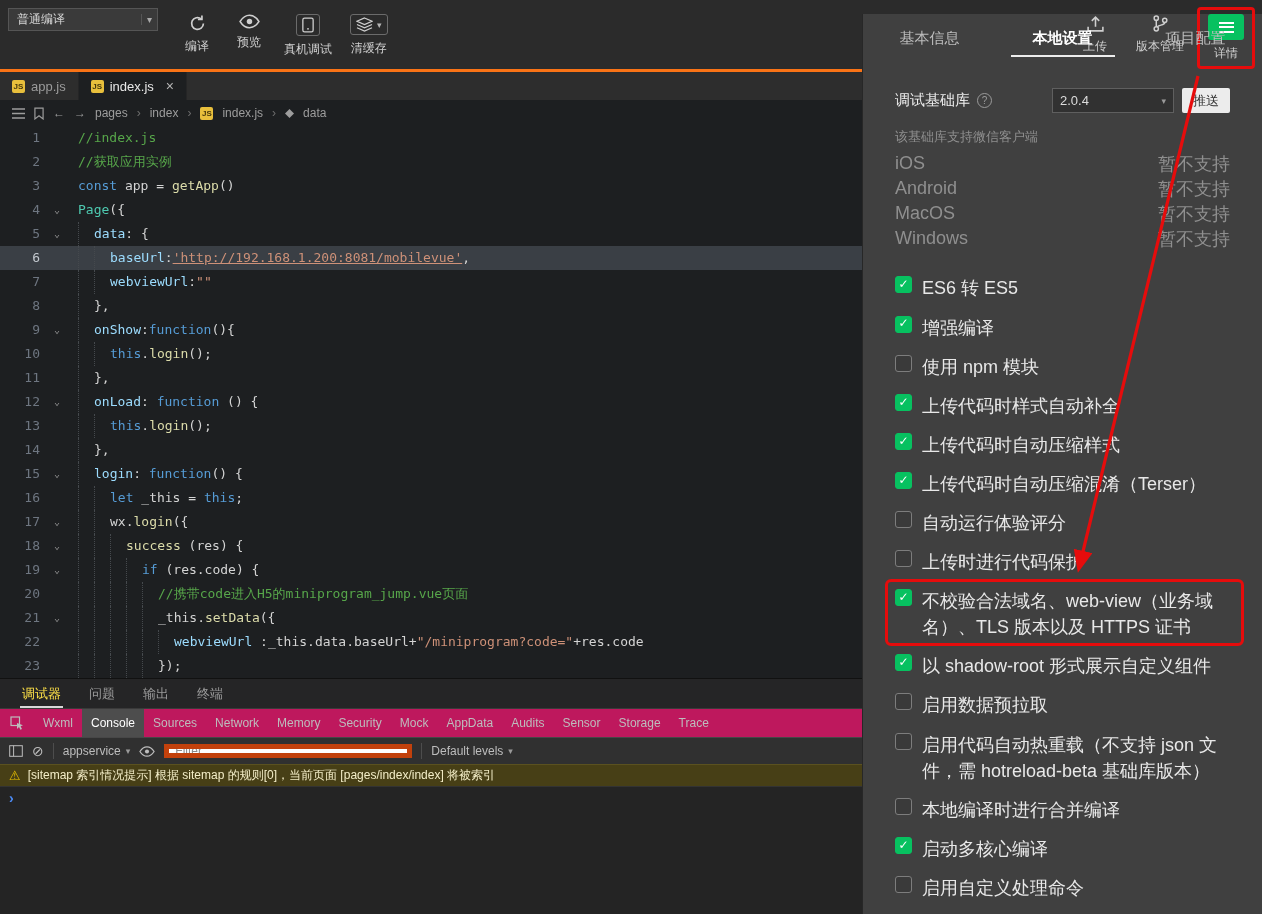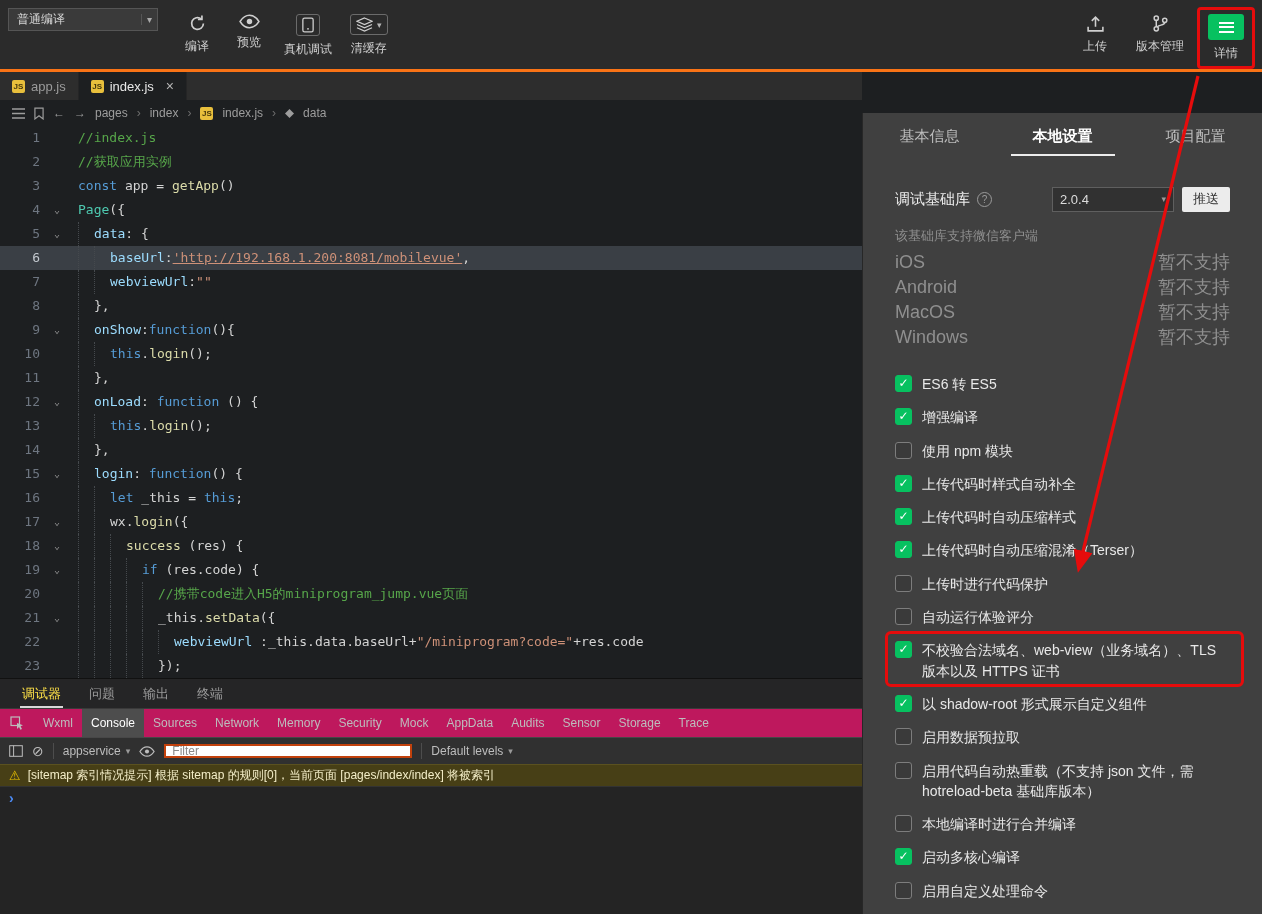--- a/index.html
+++ b/index.html
@@ -75,21 +75,21 @@
   .pn-tab.active::after { content:""; position:absolute; left:10px; right:10px; bottom:0; height:2px; background:#d8d8d8; }
   .dbg-row2 { height:28px; flex:0 0 28px; display:flex; align-items:stretch; background:#be185d; font-size:12px; color:#bdbdbd; }
   .dt-inspect { display:flex; align-items:center; padding:0 10px; cursor:pointer; }
   .dt-tab { display:flex; align-items:center; padding:0 9px; cursor:pointer; white-space:nowrap; }
   .dt-tab.active { background:#4d4d4d; color:#fff; }
   .console-toolbar { height:27px; flex:0 0 27px; display:flex; align-items:center; gap:9px;
                      background:#303030; border-top:1px solid #474747; padding:0 9px; color:#bdbdbd; font-size:12px; }
   .ct-sep { width:1px; height:16px; background:#4d4d4d; }
   .ct-select { display:flex; align-items:center; gap:5px; cursor:pointer; }
   .ct-select .caret { font-size:9px; color:#9a9a9a; }
-  .filter-input { width:248px; height:14px; background:#fff; border:2px solid #c2410c; font-size:12px;
+  .filter-input { width:248px; height:14px; background:#fff; border:5px solid #c2410c; font-size:12px;
                   padding:0 6px; color:#333; font-family:"Liberation Sans",sans-serif; }
   .filter-input::placeholder { color:#8a8a8a; }
   .console-warning { height:22px; flex:0 0 22px; background:#473f16; border-top:1px solid #5a5120;
                      display:flex; align-items:center; gap:7px; padding:0 9px; color:#f3edc8; font-size:12px; white-space:nowrap; }
   .warn-icon { color:#e7c000; font-size:13px; }
   .console-prompt { height:22px; flex:0 0 22px; display:flex; align-items:center; padding:0 9px;
                     color:#4c8bf5; font-weight:bold; font-size:14px; background:#242424; border-top:1px solid #333;
                     cursor:text; }
   .console-rest { flex:1; background:#242424; }
 
@@ -110,21 +110,21 @@
                     color:#dcdcdc; font-size:13px; display:flex; align-items:center; padding:0 7px; cursor:pointer; }
   .baselib-select .caret { margin-left:auto; font-size:9px; color:#9a9a9a; }
   .push-btn { margin-left:8px; width:48px; height:25px; background:#ececec; color:#333; font-size:13px;
               display:flex; align-items:center; justify-content:center; border-radius:2px; cursor:pointer; }
   .support-note { margin-top:15px; color:#8f8f8f; font-size:13px; }
   .platforms { margin-top:5px; margin-bottom:10px; }
   .platform-row { display:flex; justify-content:space-between; align-items:center; height:25px;
                   color:#8f8f8f; font-size:18px; }
   .options { margin-top:24px; }
   .opt { display:flex; align-items:flex-start; gap:10px; margin-bottom:13px; position:relative;
-         color:#e8e8e8; font-size:14px; line-height:1.45; cursor:pointer; }
+         color:#e8e8e8; font-size:18px; line-height:1.45; cursor:pointer; }
   .cb { flex:0 0 17px; width:17px; height:17px; border-radius:3px; background:#3a3a3a; border:1px solid #7d7d7d;
         display:flex; align-items:center; justify-content:center; margin-top:1px; }
   .opt.checked .cb { background:#07c160; border-color:#07c160; }
   .opt.checked .cb::after { content:"✓"; color:#fff; font-size:12px; font-weight:bold; }
   .opt-label { max-width:302px; }
   .opt.highlighted::before { content:""; position:absolute; top:-9px; left:-10px; right:-14px; bottom:-6px;
                              border:3px solid #e60c0c; border-radius:6px; pointer-events:none; }
 
   
   .arrow-overlay { position:absolute; inset:0; width:1262px; height:914px; pointer-events:none; z-index:40; }
@@ -450,26 +450,26 @@
               <span class="opt-label">上传代码时自动压缩样式</span>
             </div>
 
             <div class="opt checked">
               <span class="cb"></span>
               <span class="opt-label">上传代码时自动压缩混淆（Terser）</span>
             </div>
 
             <div class="opt">
               <span class="cb"></span>
+              <span class="opt-label">自动运行体验评分</span>
+            </div>
+
+            <div class="opt">
+              <span class="cb"></span>
               <span class="opt-label">上传时进行代码保护</span>
-            </div>
-
-            <div class="opt">
-              <span class="cb"></span>
-              <span class="opt-label">自动运行体验评分</span>
             </div>
 
             <div class="opt checked highlighted">
               <span class="cb"></span>
               <span class="opt-label">不校验合法域名、web-view（业务域名）、TLS 版本以及 HTTPS 证书</span>
             </div>
 
             <div class="opt checked">
               <span class="cb"></span>
               <span class="opt-label">以 shadow-root 形式展示自定义组件</span>

